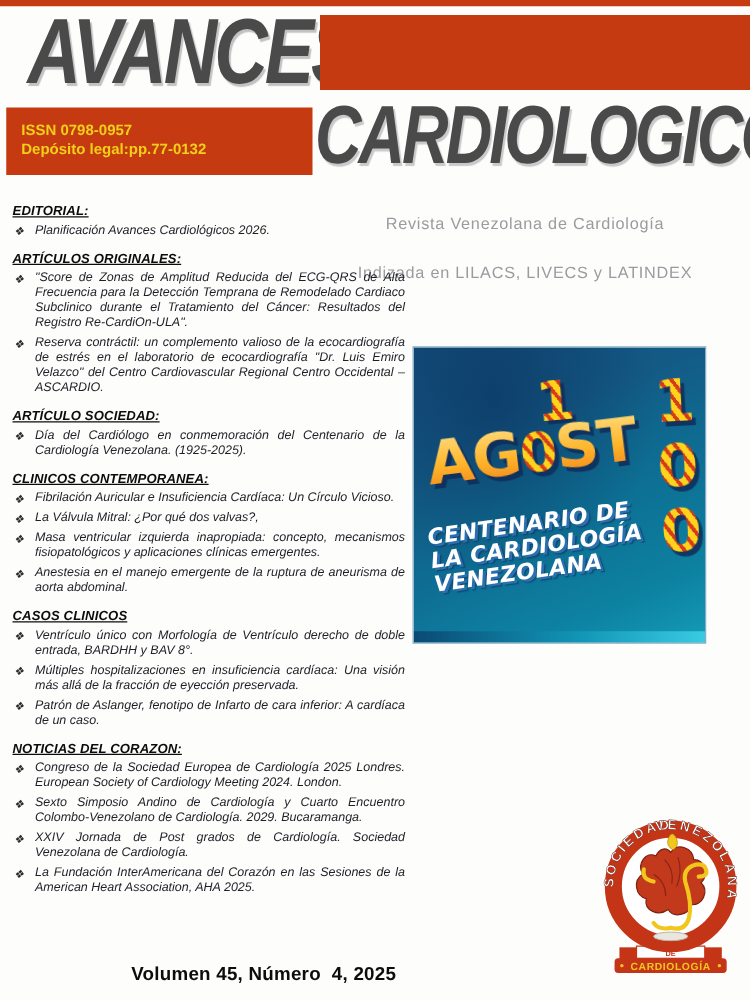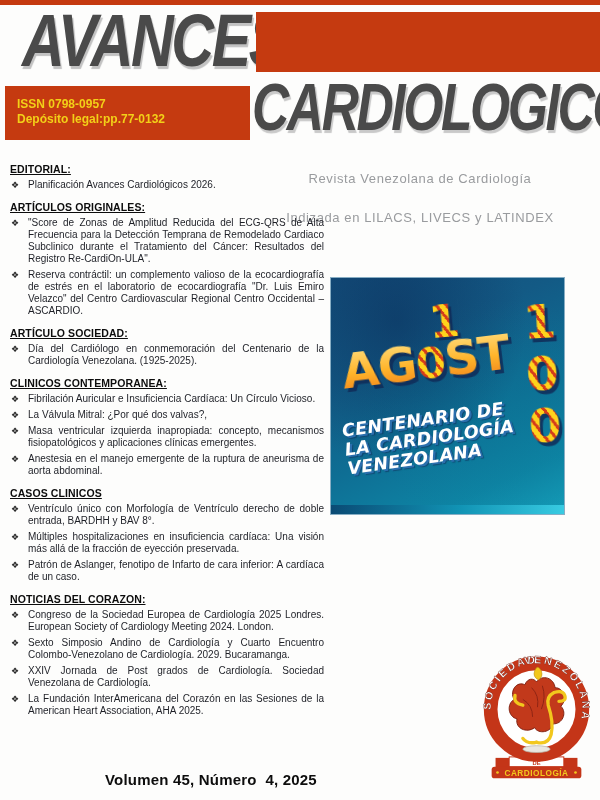--- a/index.html
+++ b/index.html
@@ -35,21 +35,21 @@
     text-shadow:2px 3px 1px #c9c9c9;
     white-space:pre;
   }
   .subtitle {
     position:absolute; left:248px; top:146px; width:344px;
     text-align:center; color:#999b9e;
     font-size:13px; line-height:13px; letter-spacing:.6px;
     white-space:pre;
   }
   
-  .toc { position:absolute; left:8px; top:158px; width:316px; }
+  .toc { position:absolute; left:8px; top:158px; width:316px;font-style:italic; }
   .toc-section { margin-bottom:10px; }
   .toc-section:first-child .sec-h { margin-top:5px; }
   .sec-h {
     font-size:10.5px; font-weight:bold; line-height:13px;
     text-decoration:underline; color:#0c0c0c; margin:2px 0 3px 2px;
     letter-spacing:.1px;
   }
   .toc-item { display:flex; margin-bottom:4px; }
   .bullet { width:20px; flex:0 0 20px; font-size:9px; line-height:12px; color:#2a2a2a; padding-left:3px; }
   .itxt { flex:1; font-size:10px; line-height:12px; text-align:justify; color:#1d1f26; }

